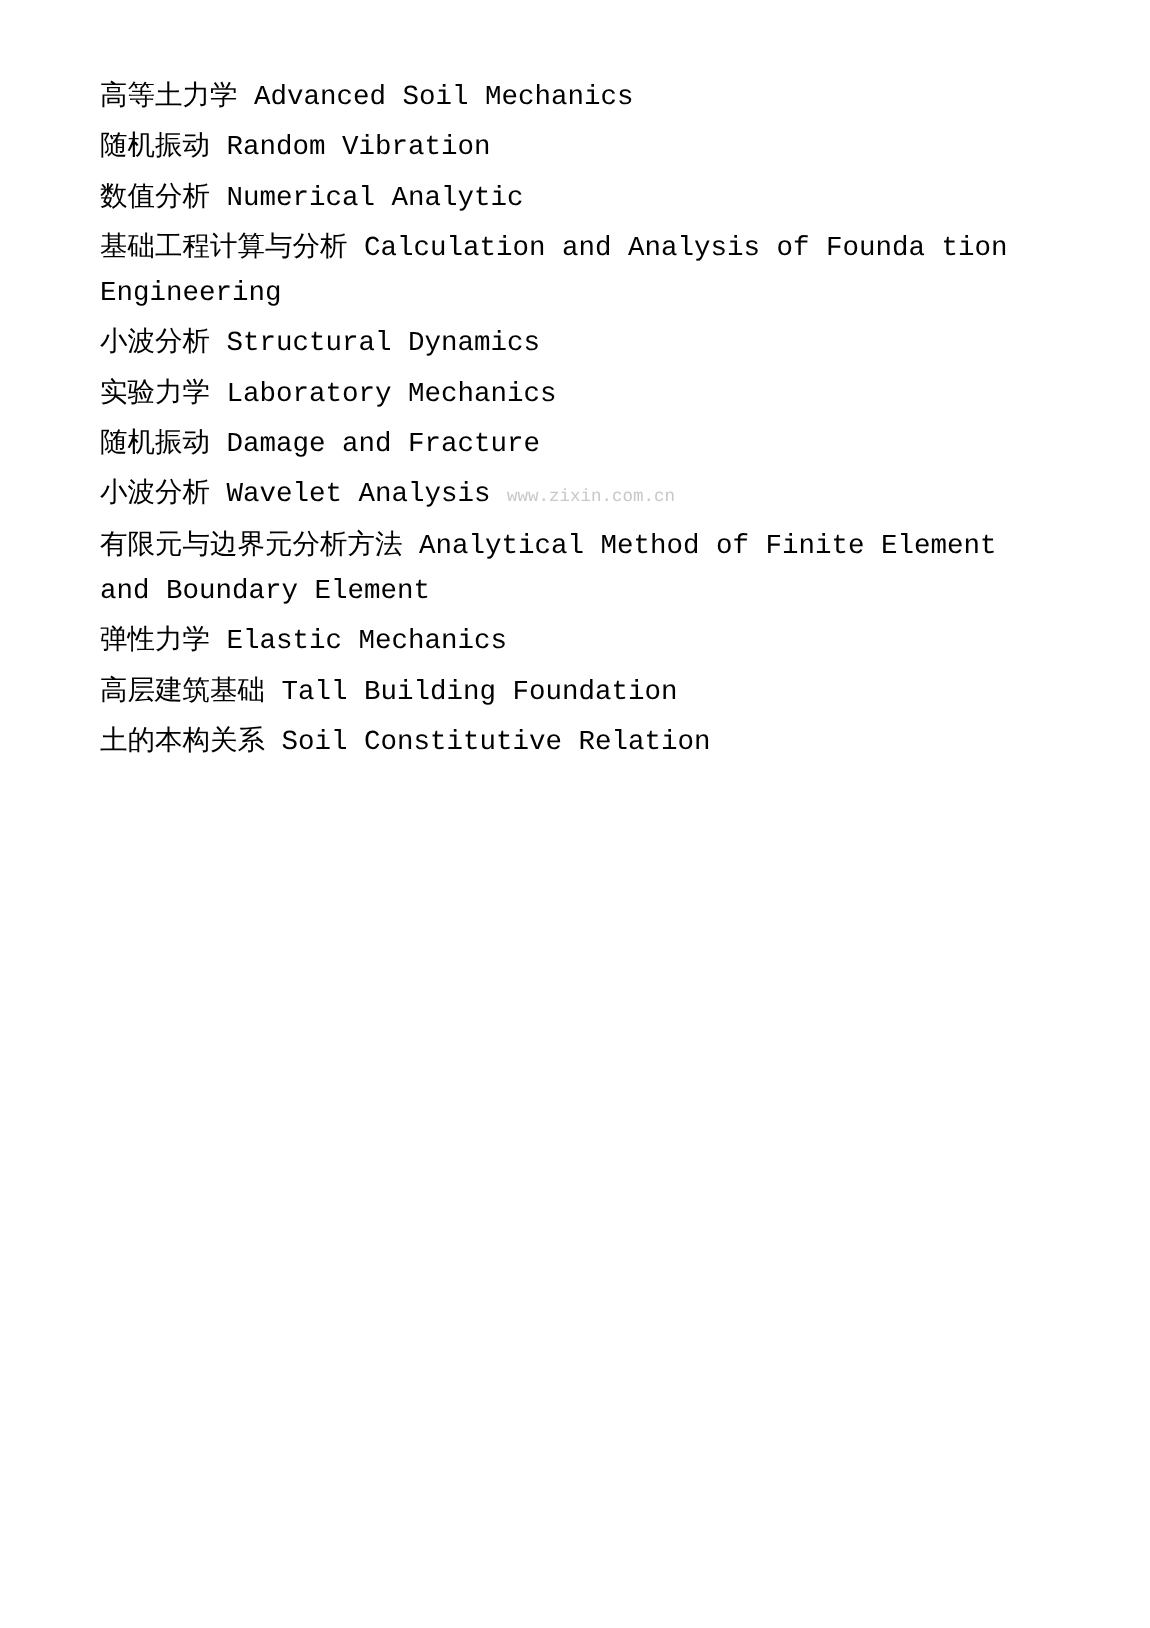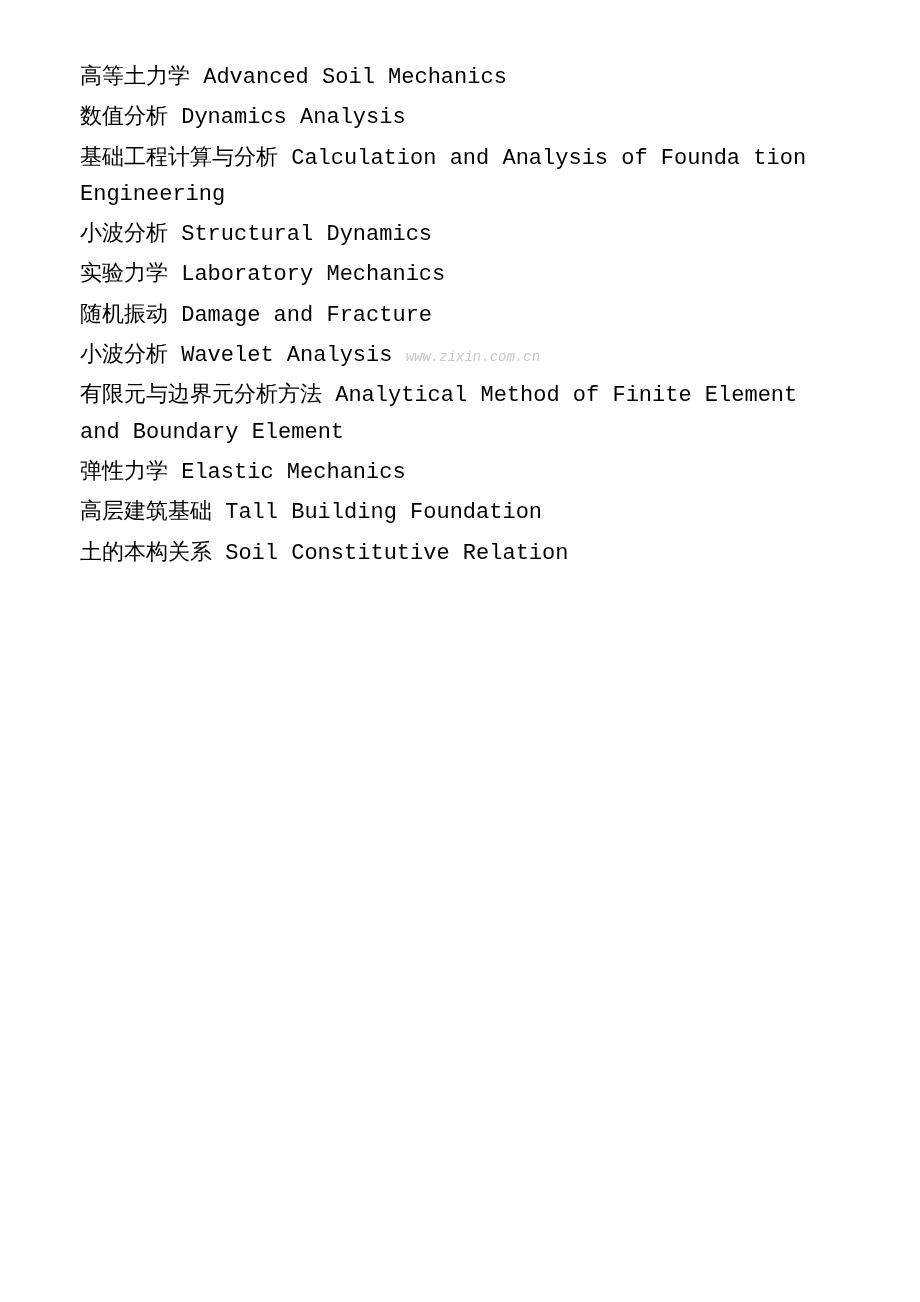--- a/index.html
+++ b/index.html
@@ -26,36 +26,38 @@
       line-height: 1.65;
       margin-bottom: 4px;
       display: block;
       font-family: 'Courier New', Courier, monospace;
     }
 
     .watermark {
       color: #c8c8c8;
       font-size: 14px;
       display: inline;
-      font-style: italic;
     }
   </style>
 </head>
 <body>
 
 <div class="content-area">
 
   <div class="course-item">
     <span>高等土力学</span>&nbsp;<span>Advanced Soil Mechanics</span>
   </div>
 
 
+  <div class="course-item">
+    <span>随机振动</span>&nbsp;<span>Random Vibration</span>
+  </div>
 
   <div class="course-item">
-    <span>数值分析</span>&nbsp;<span>Dynamics Analysis</span>
+    <span>数值分析</span>&nbsp;<span>Numerical Analytic</span>
   </div>
 
   <div class="course-item">
     <span>基础工程计算与分析</span>&nbsp;<span>Calculation and Analysis of Founda tion Engineering</span>
   </div>
 
   <div class="course-item">
     <span>小波分析</span>&nbsp;<span>Structural Dynamics</span>
   </div>
 

